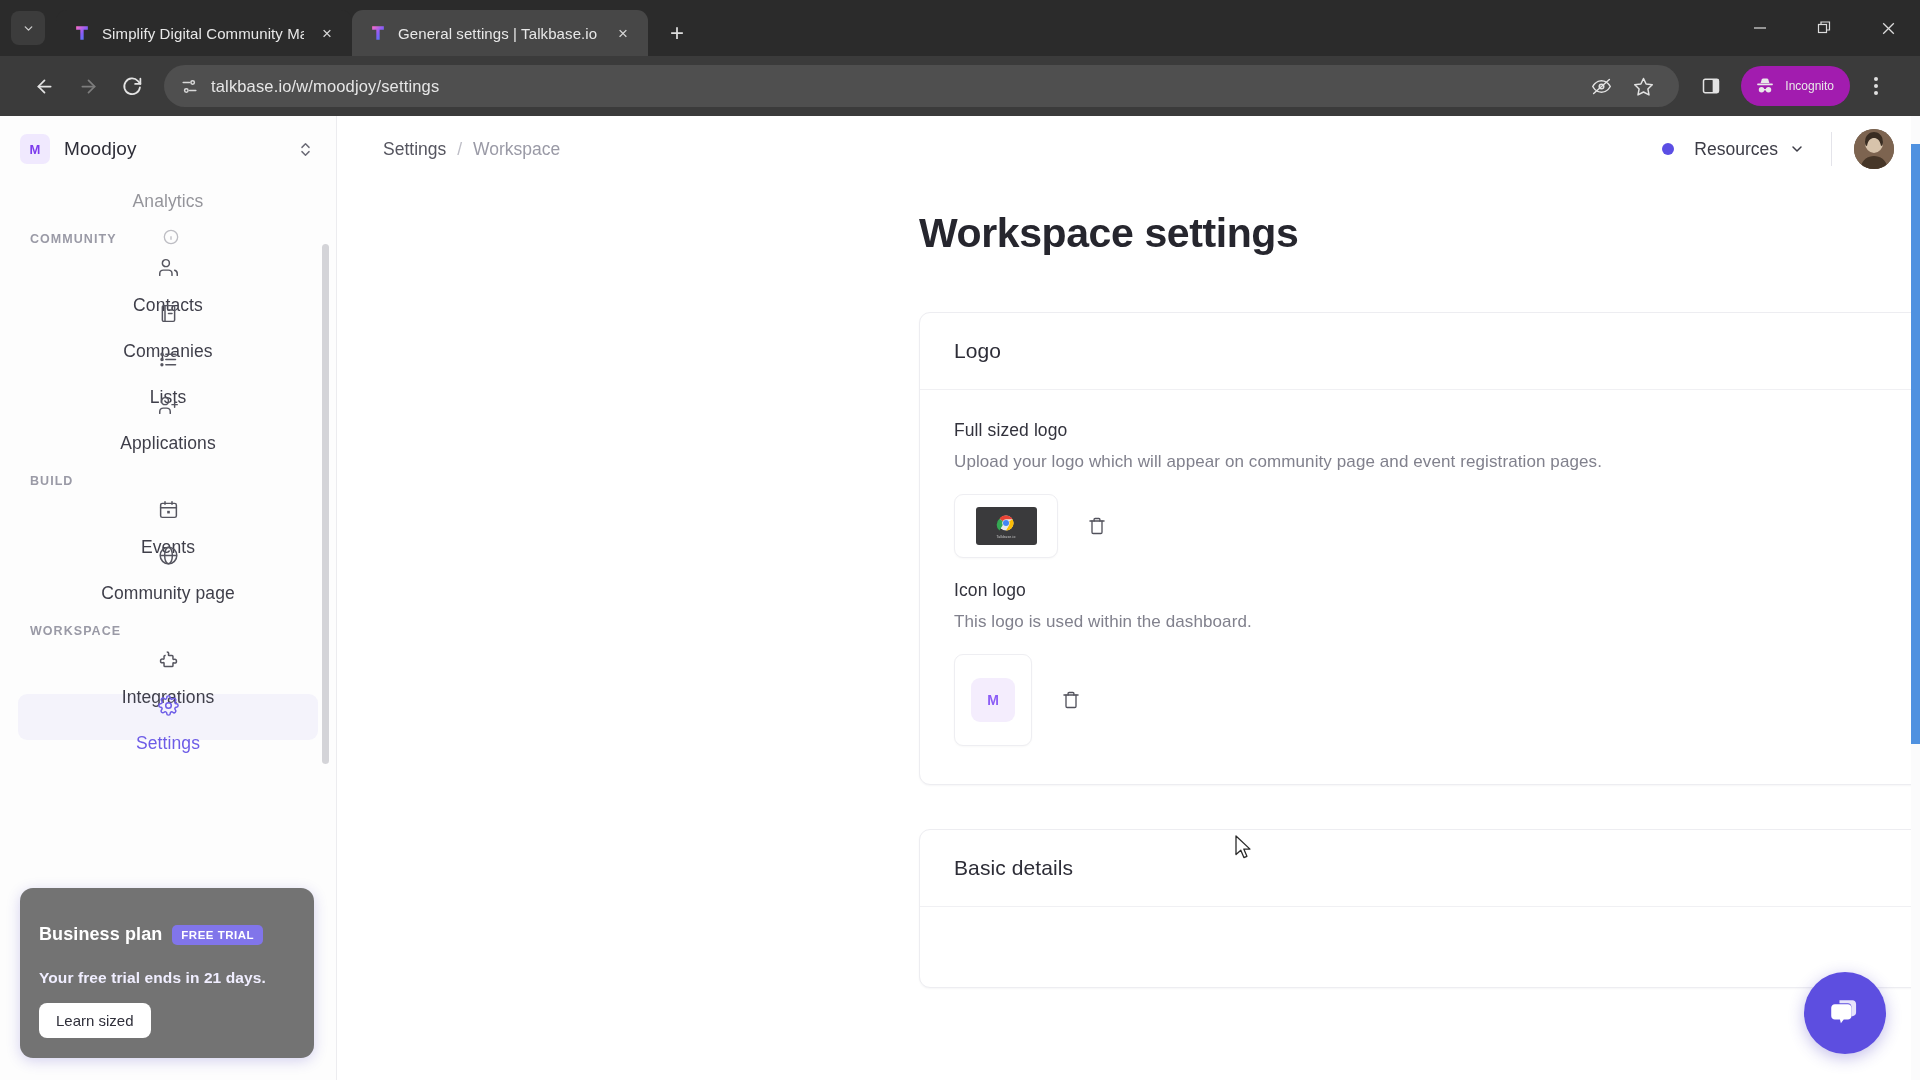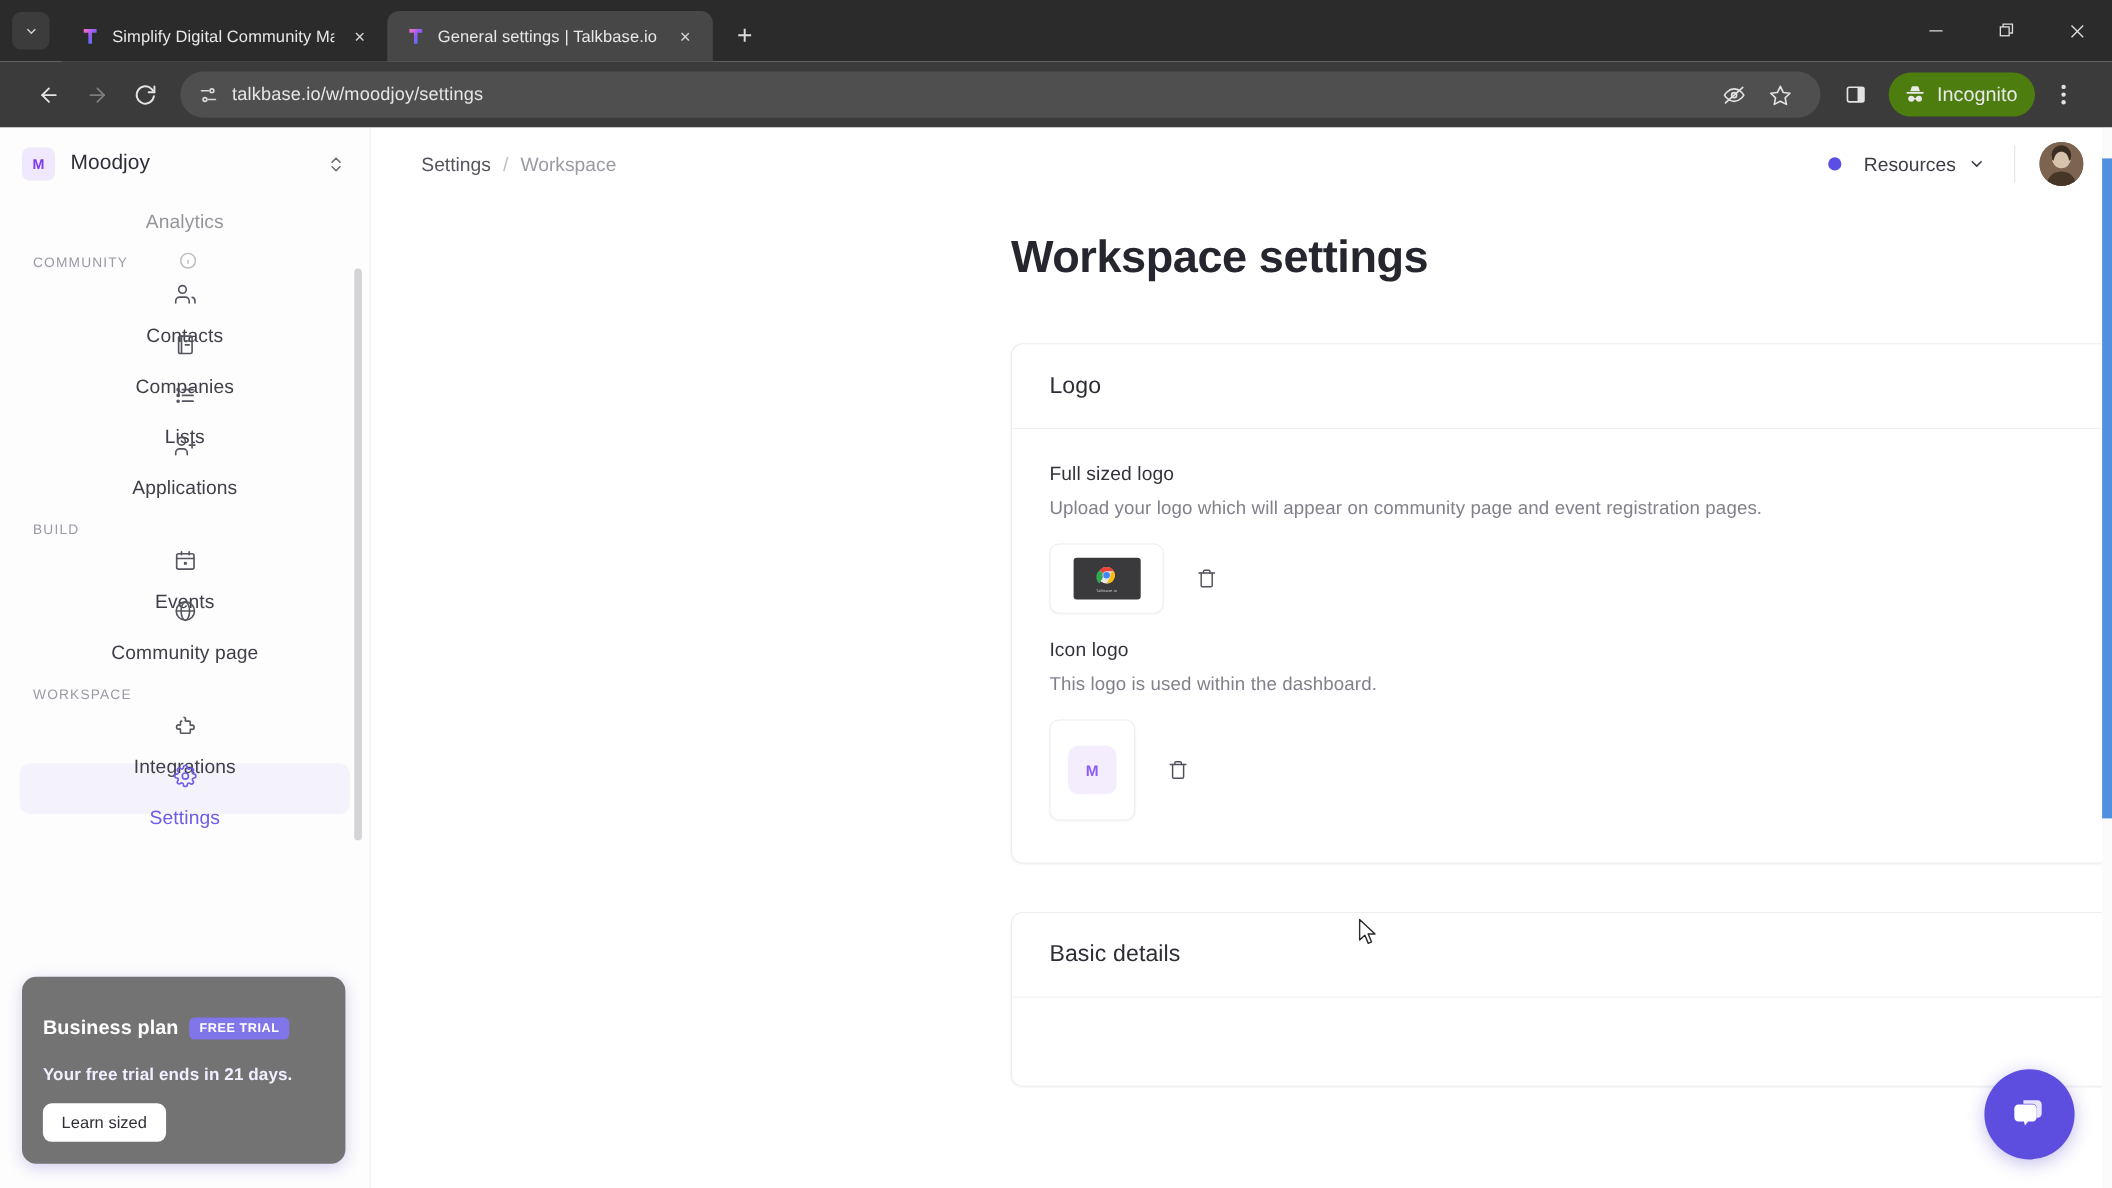--- a/index.html
+++ b/index.html
@@ -67,23 +67,23 @@
   }
   .tbtn.dim { color: #7d7d7d; }
   .omnibox {
     flex: 1; height: 42px; background: #4f4f4f; border-radius: 21px;
     display: flex; align-items: center; gap: 12px; padding: 0 16px; margin: 0 8px;
     min-width: 0;
   }
   .omni-url { color: #e6e6e6; font-size: 16.5px; white-space: nowrap; letter-spacing: .15px; }
   .omni-right { display: flex; align-items: center; gap: 2px; margin-left: auto; }
   .incognito-pill {
-    height: 40px; border-radius: 20px; background: #4d7c0f;
+    height: 40px; border-radius: 20px; background: #a21caf;
     display: flex; align-items: center; gap: 9px; padding: 0 16px 0 13px; margin-left: 6px;
-    color: #e9e9e9; font-size: 18px; flex: 0 0 auto;
+    color: #e9e9e9; font-size: 12px; flex: 0 0 auto;
   }
   .kebab {
     width: 40px; height: 40px; display:flex; align-items:center; justify-content:center;
     flex-direction: column; gap: 3px; margin-left: 2px;
   }
   .kebab i { width: 4px; height: 4px; border-radius: 50%; background: #e0e0e0; display:block; }
 
   
   .viewport { flex: 1; display: flex; position: relative; background: #fff; overflow: hidden; }
 
@@ -103,21 +103,21 @@
     display: flex; align-items: center; justify-content: center; flex: 0 0 30px;
   }
   .ws-name { flex: 1; font-size: 19px; color: #2e2e38; font-weight: 500; letter-spacing: .1px; }
   .ws-chev { color: #6b6b76; display: flex; }
 
   .navscroll {
     flex: 1; overflow: hidden; position: relative; padding: 0 18px;
   }
   .nav-inner { margin-top: -30px; }
   .nav-group-label {
-    font-size: 12.5px; font-weight: 400; color: #9a9aa6; letter-spacing: 1.05px;
+    font-size: 12.5px; font-weight: 700; color: #9a9aa6; letter-spacing: 1.05px;
     padding: 0 12px; margin: 34px 0 10px;
   }
   .nav-item {
     height: 46px; display: flex; align-items: center; gap: 17px;
     padding: 0 12px; border-radius: 9px; color: #3f3f4a; font-size: 17.5px;
     letter-spacing: .1px;
     flex-direction: column;
   }
   .nav-item .ico { width: 22px; height: 22px; flex: 0 0 22px; display: flex; align-items: center; justify-content: center; color: #55555f; }
   .nav-item.active { background: #f4f3fb; color: #6d5ce7; }

